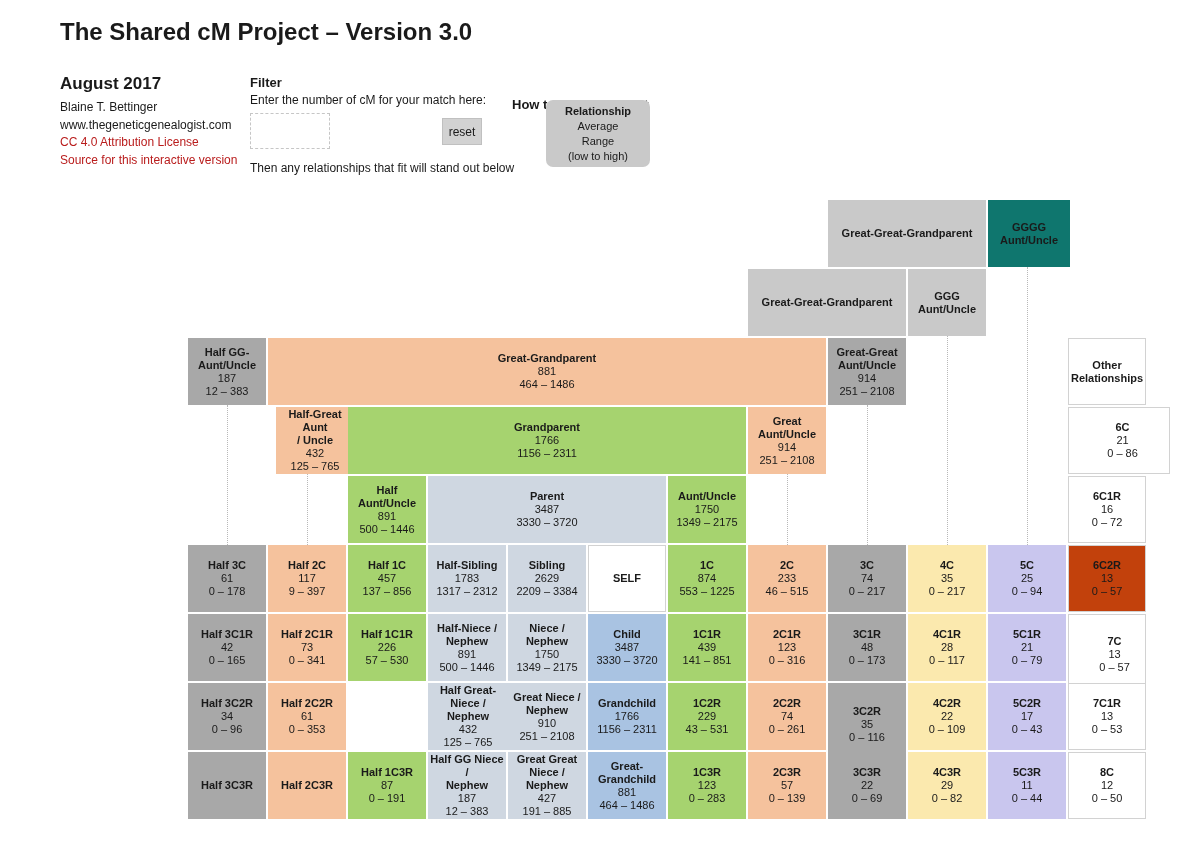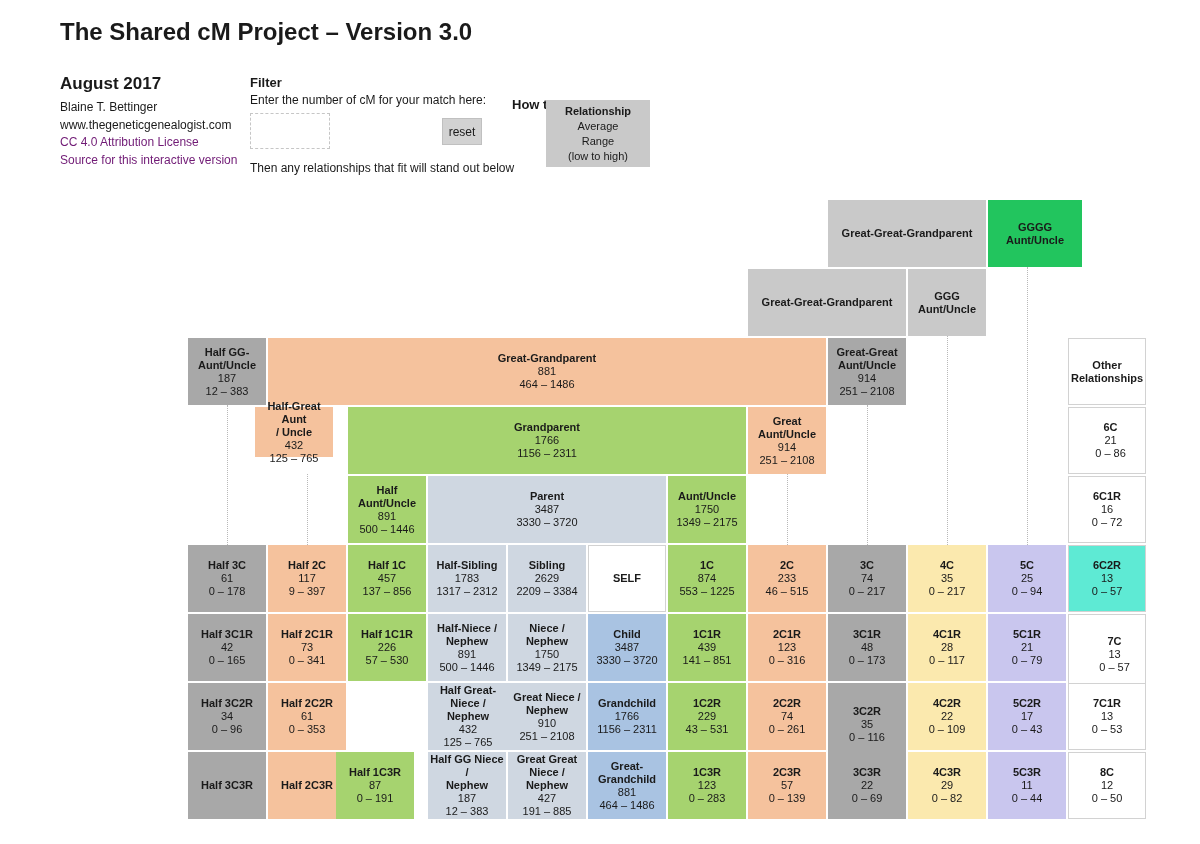--- a/index.html
+++ b/index.html
@@ -2,34 +2,34 @@
 <html><head>
 <meta charset="utf-8">
 <style>
   html,body{margin:0;padding:0;background:#ffffff;}
   body{width:1200px;height:844px;position:relative;overflow:hidden;
        font-family:"Liberation Sans",sans-serif;color:#1a1a1a;}
   .abs{position:absolute;}
   #page-title{left:60px;top:18px;font-size:24px;font-weight:bold;margin:0;letter-spacing:0;}
   #date-heading{left:60px;top:74px;font-size:17px;font-weight:bold;}
   #byline{left:60px;top:99px;font-size:12px;line-height:17.5px;}
-  #byline a{display:block;color:#701a75;text-decoration:none;cursor:pointer;}
+  #byline a{display:block;color:#b91c1c;text-decoration:none;cursor:pointer;}
   #filter-heading{left:250px;top:75px;font-size:13px;font-weight:bold;}
   #filter-instruction{left:250px;top:93px;font-size:12px;}
   #cm-input{left:250px;top:113px;width:80px;height:36px;box-sizing:border-box;
             border:1px dashed #c6c6c6;background:#fff;font-size:13px;padding:2px 6px;
             font-family:"Liberation Sans",sans-serif;outline:none;}
   #reset-btn{left:442px;top:118px;width:40px;height:27px;background:#d2d2d2;
              border:1px solid #c0c0c0;font-size:12px;font-family:"Liberation Sans",sans-serif;
              color:#1a1a1a;padding:0;cursor:pointer;}
   #filter-note{left:250px;top:161px;font-size:12px;}
   #howto-heading{left:512px;top:75px;font-size:13px;font-weight:bold;margin-top:22px;}
   #legend-box{left:546px;top:100px;width:104px;height:67px;background:#c9c9c9;
               display:flex;flex-direction:column;justify-content:center;align-items:center;
-              text-align:center;font-size:11px;line-height:15px;}
+              text-align:center;font-size:11px;line-height:15px;border-radius:7px;}
   #legend-box .b{font-weight:bold;}
   #chart{left:0;top:0;width:1200px;height:844px;}
   .box{position:absolute;box-sizing:border-box;display:flex;flex-direction:column;
        justify-content:center;align-items:center;text-align:center;
        font-size:11px;line-height:13px;padding:1px;}
   .box .lbl{font-weight:bold;white-space:pre-line;}
   .box .val{white-space:pre;}
   .white-box{border:1px solid #d2d2d2;}
   .connector{position:absolute;width:0;border-left:1px dotted #b8b8b8;}
 </style>
@@ -64,21 +64,21 @@
 <div class="abs" id="chart">
     <div class="connector" style="left: 227px; top: 405px; height: 140px;"></div>
     <div class="connector" style="left: 307px; top: 474px; height: 71px;"></div>
     <div class="connector" style="left: 787px; top: 474px; height: 71px;"></div>
     <div class="connector" style="left: 867px; top: 405px; height: 140px;"></div>
     <div class="connector" style="left: 947px; top: 336px; height: 209px;"></div>
     <div class="connector" style="left: 1027px; top: 267px; height: 278px;"></div>
     <div class="box" style="background: rgb(201, 201, 201); left: 828px; top: 200px; width: 158px; height: 67px;">
       <div class="lbl">Great-Great-Grandparent</div>
     </div>
-    <div class="box" style="background: #22c55e; left: 988px; top: 200px; width: 94px; height: 67px;">
+    <div class="box" style="background: #0f766e; left: 988px; top: 200px; width: 82px; height: 67px;">
       <div class="lbl">GGGG
 Aunt/Uncle</div>
     </div>
     <div class="box" style="background: rgb(201, 201, 201); left: 748px; top: 269px; width: 158px; height: 67px;">
       <div class="lbl">Great-Great-Grandparent</div>
     </div>
     <div class="box" style="background: rgb(201, 201, 201); left: 908px; top: 269px; width: 78px; height: 67px;">
       <div class="lbl">GGG
 Aunt/Uncle</div>
     </div>
@@ -96,38 +96,38 @@
     <div class="box" style="background: rgb(168, 168, 168); left: 828px; top: 338px; width: 78px; height: 67px;">
       <div class="lbl">Great-Great
 Aunt/Uncle</div>
       <div class="val">914</div>
       <div class="val">251 – 2108</div>
     </div>
     <div class="box white-box" style="background: rgb(255, 255, 255); left: 1068px; top: 338px; width: 78px; height: 67px;">
       <div class="lbl">Other
 Relationships</div>
     </div>
-    <div class="box" style="background: rgb(245, 194, 157); left: 255px; top: 407px; width: 78px; height: 50px;">
+    <div class="box" style="background: rgb(245, 194, 157); left: 276px; top: 407px; width: 78px; height: 67px;">
       <div class="lbl">Half-Great Aunt
 / Uncle</div>
       <div class="val">432</div>
       <div class="val">125 – 765</div>
     </div>
     <div class="box" style="background: rgb(166, 211, 111); left: 348px; top: 407px; width: 398px; height: 67px;">
       <div class="lbl">Grandparent</div>
       <div class="val">1766</div>
       <div class="val">1156 – 2311</div>
     </div>
     <div class="box" style="background: rgb(245, 194, 157); left: 748px; top: 407px; width: 78px; height: 67px;">
       <div class="lbl">Great
 Aunt/Uncle</div>
       <div class="val">914</div>
       <div class="val">251 – 2108</div>
     </div>
-    <div class="box white-box" style="background: rgb(255, 255, 255); left: 1068px; top: 407px; width: 78px; height: 67px; padding-left: 8px;">
+    <div class="box white-box" style="background: rgb(255, 255, 255); left: 1068px; top: 407px; width: 102px; height: 67px; padding-left: 8px;">
       <div class="lbl">6C</div>
       <div class="val">21</div>
       <div class="val">0 – 86</div>
     </div>
     <div class="box" style="background: rgb(166, 211, 111); left: 348px; top: 476px; width: 78px; height: 67px;">
       <div class="lbl">Half
 Aunt/Uncle</div>
       <div class="val">891</div>
       <div class="val">500 – 1446</div>
     </div>
@@ -192,21 +192,21 @@
     <div class="box" style="background: rgb(251, 233, 174); left: 908px; top: 545px; width: 78px; height: 67px;">
       <div class="lbl">4C</div>
       <div class="val">35</div>
       <div class="val">0 – 217</div>
     </div>
     <div class="box" style="background: rgb(201, 198, 238); left: 988px; top: 545px; width: 78px; height: 67px;">
       <div class="lbl">5C</div>
       <div class="val">25</div>
       <div class="val">0 – 94</div>
     </div>
-    <div class="box white-box" style="background: #5eead4; left: 1068px; top: 545px; width: 78px; height: 67px;">
+    <div class="box white-box" style="background: #c2410c; left: 1068px; top: 545px; width: 78px; height: 67px;">
       <div class="lbl">6C2R</div>
       <div class="val">13</div>
       <div class="val">0 – 57</div>
     </div>
     <div class="box" style="background: rgb(168, 168, 168); left: 188px; top: 614px; width: 78px; height: 67px;">
       <div class="lbl">Half 3C1R</div>
       <div class="val">42</div>
       <div class="val">0 – 165</div>
     </div>
     <div class="box" style="background: rgb(245, 194, 157); left: 268px; top: 614px; width: 78px; height: 67px;">
@@ -323,21 +323,21 @@
       <div class="lbl">7C1R</div>
       <div class="val">13</div>
       <div class="val">0 – 53</div>
     </div>
     <div class="box" style="background: rgb(168, 168, 168); left: 188px; top: 752px; width: 78px; height: 67px;">
       <div class="lbl">Half 3C3R</div>
     </div>
     <div class="box" style="background: rgb(245, 194, 157); left: 268px; top: 752px; width: 78px; height: 67px;">
       <div class="lbl">Half 2C3R</div>
     </div>
-    <div class="box" style="background: rgb(166, 211, 111); left: 336px; top: 752px; width: 78px; height: 67px;">
+    <div class="box" style="background: rgb(166, 211, 111); left: 348px; top: 752px; width: 78px; height: 67px;">
       <div class="lbl">Half 1C3R</div>
       <div class="val">87</div>
       <div class="val">0 – 191</div>
     </div>
     <div class="box" style="background: rgb(207, 215, 225); left: 428px; top: 752px; width: 78px; height: 67px;">
       <div class="lbl">Half GG Niece /
 Nephew</div>
       <div class="val">187</div>
       <div class="val">12 – 383</div>
     </div>

